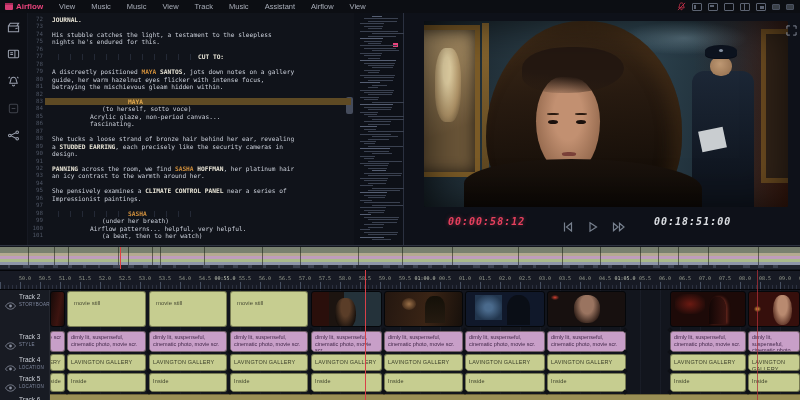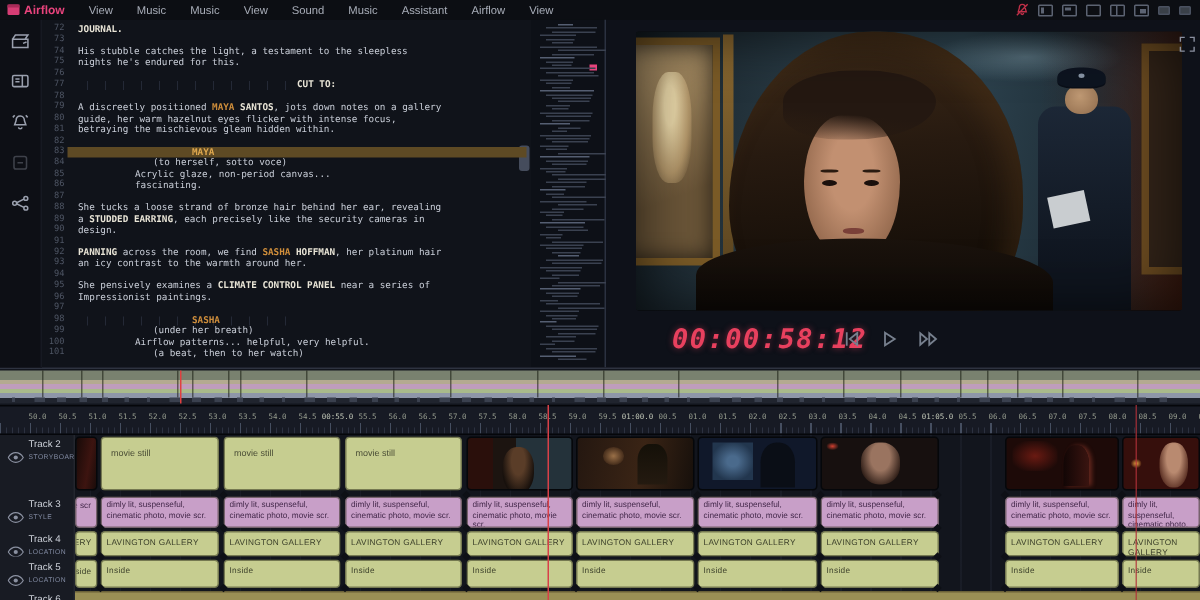--- a/index.html
+++ b/index.html
@@ -106,21 +106,21 @@
   .brow.l { left:123px; top:92px; } .brow.r { left:151px; top:92px; }
   .lips { position:absolute; left:138px; top:131px; width:14px; height:4px; background:#7a4038;
     border-radius:40%; }
   .shoulder { position:absolute; left:40px; bottom:-6px; width:238px; height:54px;
     border-radius:45% 55% 0 0; background:linear-gradient(180deg,#1b130d,#0c0805); }
   .vignette { position:absolute; inset:0; box-shadow:inset 0 0 40px rgba(0,0,0,.7); }
   .expand-btn { position:absolute; right:3px; top:9px; width:11px; height:11px; }
   .expand-btn svg { stroke:#8a90a0; fill:none; stroke-width:1; }
   .transport { position:absolute; left:0; top:198px; width:396px; height:34px; }
   .tc { font-family:"DejaVu Sans Mono", monospace; font-style:italic; font-weight:bold;
-    font-size:18px; letter-spacing:1px; }
+    font-size:10px; letter-spacing:1px; }
   .tc-cur { position:absolute; left:44px; top:5px; color:#e8405e; text-shadow:0 0 4px rgba(232,64,94,.5); }
   .tc-tot { position:absolute; left:250px; top:5px; color:#dde0e4; }
   .controls { position:absolute; left:158px; top:8px; display:flex; gap:13px; }
   .ctl { width:12px; height:12px; } .ctl svg { stroke:#77808e; fill:none; stroke-width:1.2; }
 
   
   .timeline { position:absolute; left:0; top:245px; width:800px; height:155px; background:#12151d;
     border-top:1px solid #2e3340; }
   .overview { position:absolute; left:0; top:1px; width:800px; height:22px;
     background:linear-gradient(180deg,
@@ -201,21 +201,21 @@
   <header class="menubar">
     <div class="logo">
       <span class="logo-ic"></span>
       <span>Airflow</span>
     </div>
     <nav class="menu-items">
         <div class="mi">View</div>
         <div class="mi">Music</div>
         <div class="mi">Music</div>
         <div class="mi">View</div>
-        <div class="mi">Sound</div>
+        <div class="mi">Track</div>
         <div class="mi">Music</div>
         <div class="mi">Assistant</div>
         <div class="mi">Airflow</div>
         <div class="mi">View</div>
       </nav>
     <div class="mbar-right">
       <svg width="9" height="9" viewBox="0 0 10 10">
         <path d="M5 1C3.5 1 2.8 2.3 2.8 3.8L2 6.5h6L7.2 3.8C7.2 2.3 6.5 1 5 1z M4 7.5a1 1 0 0 0 2 0 M1 9L9 1" stroke="#c13048" fill="none" stroke-width="1"></path>
       </svg>
       <span class="lic v1">
@@ -445,20 +445,21 @@
           <svg width="12" height="12" viewBox="0 0 12 12">
               <path d="M3 1.8L9.5 6 3 10.2z"></path>
             </svg>
         </span>
         <span class="ctl">
           <svg width="14" height="12" viewBox="0 0 14 12">
               <path d="M1.5 2.2L6 6l-4.5 3.8z M7.5 2.2L12 6l-4.5 3.8z"></path>
             </svg>
         </span>
       </div>
+      <span class="tc tc-tot">00:18:51:00</span>
     </div>
   </section>
 
   <section class="timeline">
     <div class="overview" id="overview">
       <div class="ov-ph" style="left: 120px;"></div>
     <div class="ov-line" style="left: 28px;"></div>
         <div class="ov-line" style="left: 54px;"></div>
         <div class="ov-line" style="left: 68px;"></div>
         <div class="ov-line" style="left: 118px;"></div>

